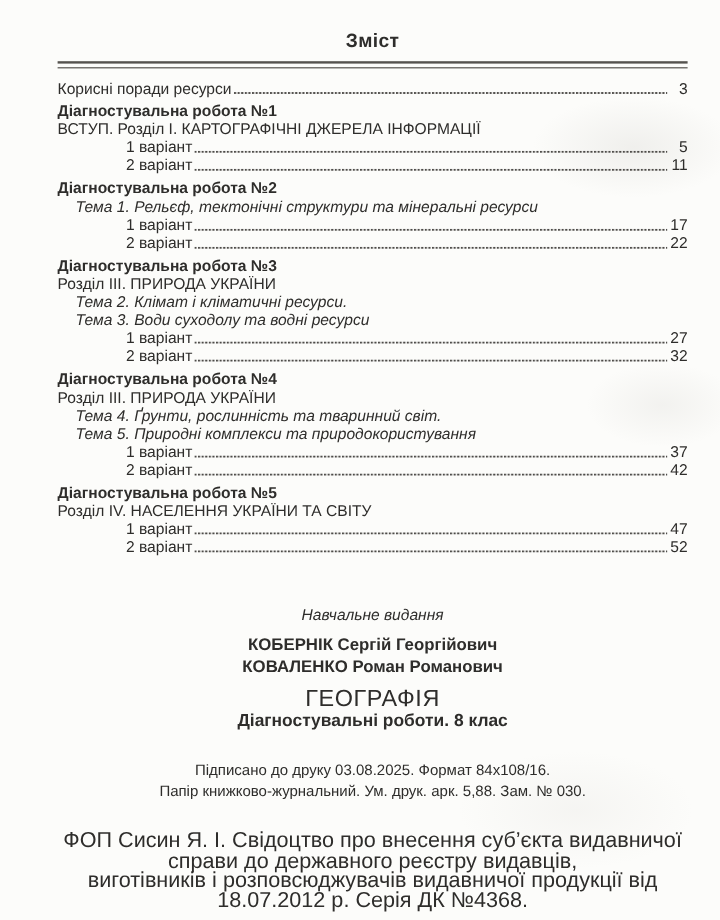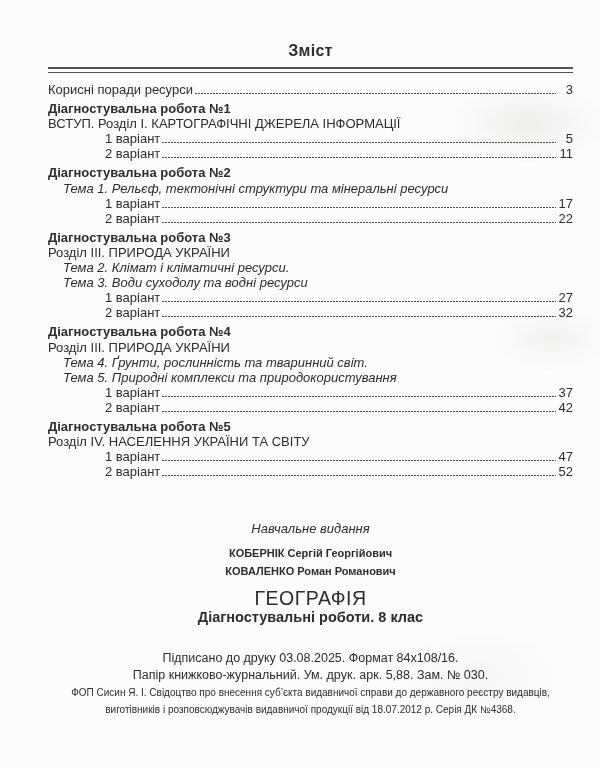--- a/index.html
+++ b/index.html
@@ -14,21 +14,21 @@
       radial-gradient(ellipse 120px 60px at 88% 16%, rgba(190,188,182,0.20), transparent 70%),
       radial-gradient(ellipse 90px 50px at 92% 44%, rgba(190,188,182,0.16), transparent 70%),
       radial-gradient(ellipse 140px 70px at 80% 88%, rgba(195,192,186,0.12), transparent 70%),
       #fcfcfa;
     overflow:hidden;
   }
   .doc-title {
     text-align:center;
     font-size:16px; font-weight:700;
     letter-spacing:0.3px;
-    margin:16px 0 7px 0;
+    margin:0 0 7px 0;
   }
   .double-rule {
     height:3px;
     border-top:2px solid #55534f;
     border-bottom:1px solid #55534f;
     margin-bottom:9px;
   }
   .toc { }
   .row {
     display:flex; align-items:baseline;
@@ -46,25 +46,25 @@
     background-image:radial-gradient(circle at 1px 1.5px, #4d4b48 0.75px, transparent 1.1px);
     background-size:3px 3px;
     background-repeat:repeat-x;
   }
   .pg { text-align:right; min-width:14px; }
   .colophon {
     margin-top:42px;
     text-align:center;
   }
   .edition { font-style:italic; font-size:13px; margin-bottom:9px; }
-  .author  { font-weight:700; font-size:11px; line-height:17.5px; }
+  .author  { font-weight:700; font-size:14px; line-height:17.5px; }
   .book-title { font-weight:400; font-size:19.5px; line-height:22px; margin-top:7px; letter-spacing:0.5px; }
   .book-subtitle { font-weight:700; font-size:14.5px; line-height:17px; margin-bottom:24px; }
   .print-line { font-size:12.5px; line-height:16.5px; }
-  .publisher { margin-top:2px; font-size:10px; line-height:16.5px; }
+  .publisher { margin-top:25px; font-size:18px; line-height:16.5px; }
 </style>
 </head>
 <body>
 
 <div class="page">
 
   <h1 class="doc-title">Зміст</h1>
   <div class="double-rule"></div>
 
   <div class="toc">

